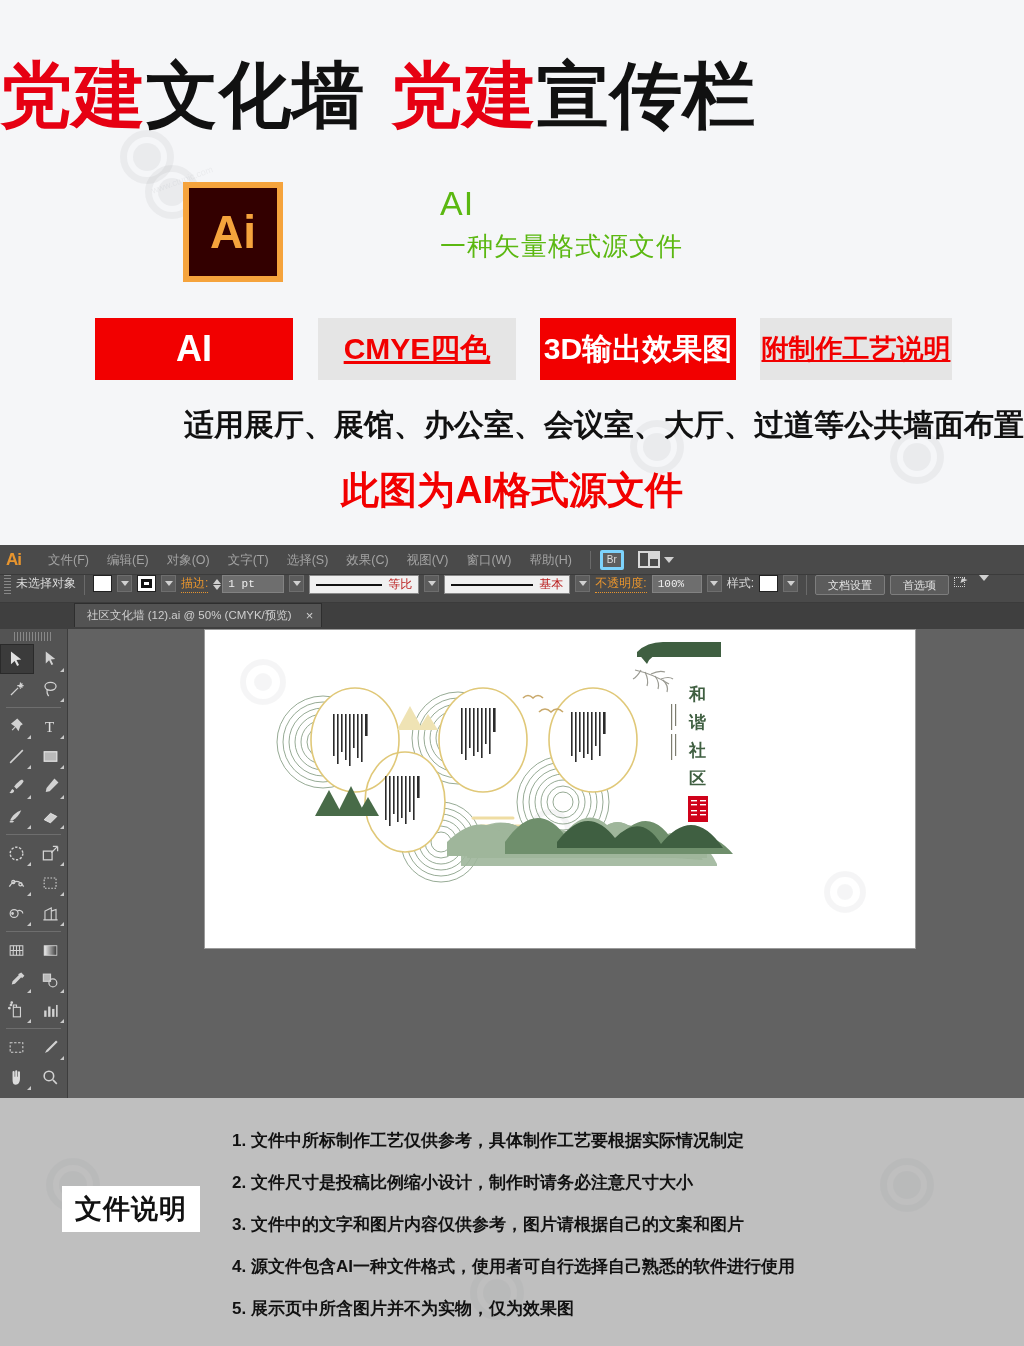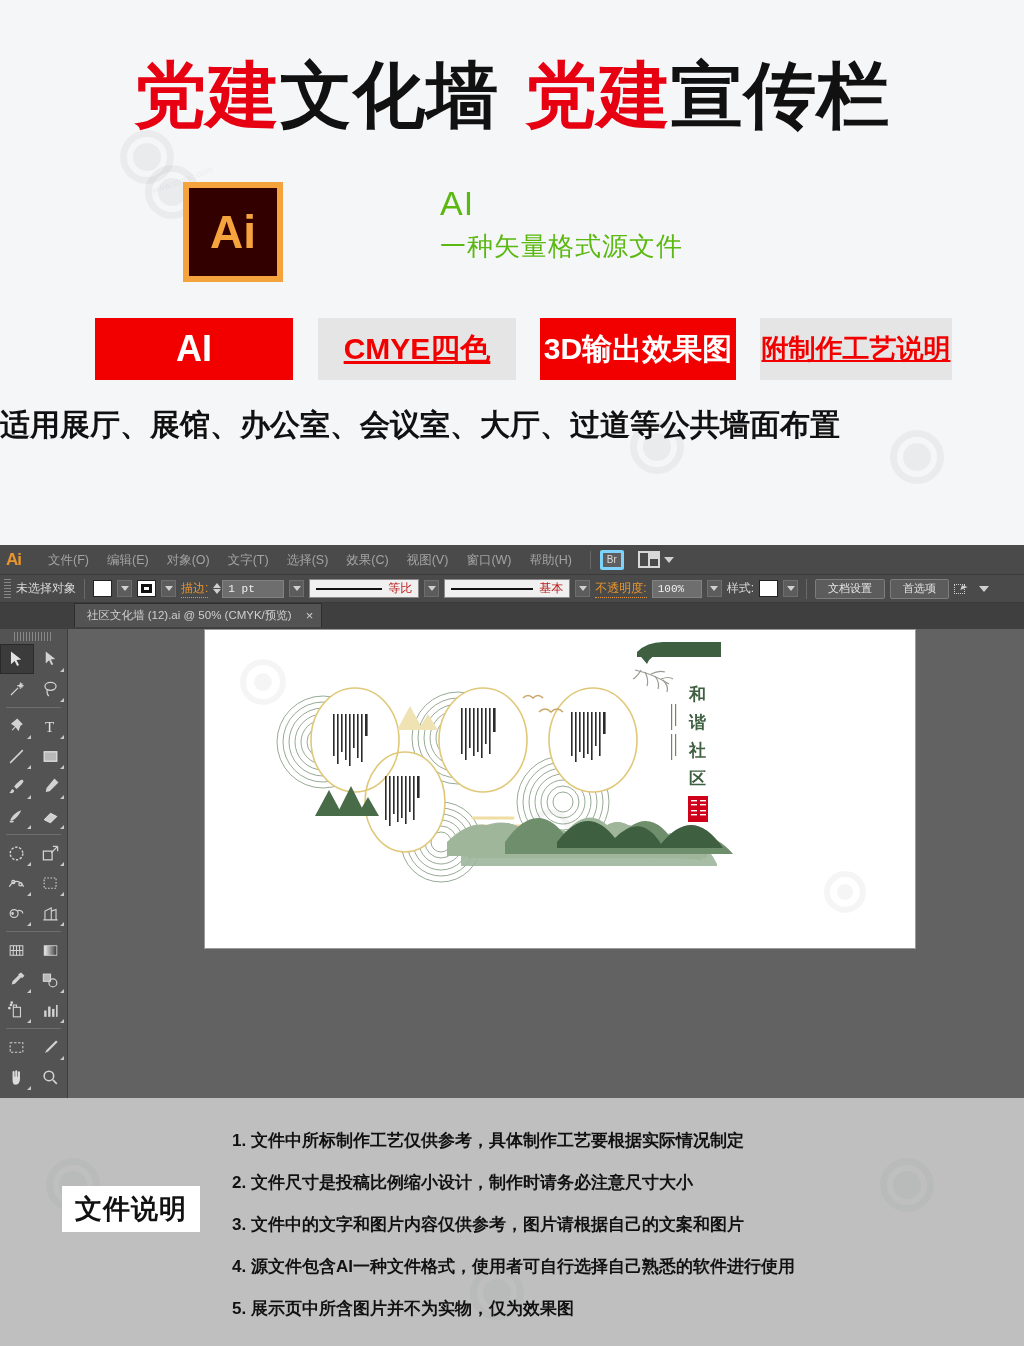--- a/index.html
+++ b/index.html
@@ -7,21 +7,21 @@
     width: 1024px; height: 1346px;
     font-family: "Liberation Sans", "DejaVu Sans", sans-serif;
     background: #f4f5f7; overflow: hidden; position: relative;
   }
 
   
   .promo { width: 1024px; height: 545px; background: #f5f6f8; position: relative; }
 
   .promo-title {
     position: absolute; top: 48px; left: 0; width: 1024px;
-    text-align: center; font-size: 72px; font-weight: bold;
+    font-size: 72px; font-weight: bold;
     letter-spacing: 1px; white-space: nowrap;
   }
   .promo-title .red { color: #e60012; }
   .promo-title .blk { color: #111111; }
   .promo-title .gapsp { display: inline-block; width: 26px; }
 
   .ai-logo {
     position: absolute; left: 183px; top: 182px;
     width: 100px; height: 100px;
     background: #330000; border: 6px solid #f5a33c;
@@ -43,21 +43,21 @@
     font-size: 30px; font-weight: bold; white-space: nowrap;
   }
   .badge.solid { background: #f20000; color: #ffffff; }
   .badge.hollow { background: #e5e5e5; color: #f20000; text-decoration: underline; }
   .b1 { left: 95px; width: 198px; font-size: 36px; }
   .b2 { left: 318px; width: 198px; }
   .b3 { left: 540px; width: 196px; }
   .b4 { left: 760px; width: 192px; font-size: 27px; }
 
   .promo-line {
-    position: absolute; top: 405px; left: 0; width: 1024px; text-align: left;
+    position: absolute; top: 405px; left: 0; width: 1024px; text-align: right;
     font-size: 30px; font-weight: bold; color: #111; white-space: nowrap;
   }
   .promo-red {
     position: absolute; top: 465px; left: 0; width: 1024px; text-align: center;
     font-size: 38px; font-weight: bold; color: #f20000; white-space: nowrap;
   }
 
   
   .wm { position: absolute; pointer-events: none; opacity: .10; }
   .wm-ring {
@@ -85,21 +85,21 @@
     color: #ddd; font-size: 10px; display: flex; align-items: center; justify-content: center;
     border-radius: 2px;
   }
   .arrange-ico { width: 22px; height: 17px; border: 2px solid #d8d8d8; margin-left: 14px; display: flex; }
   .arrange-ico i { flex: 1; border-right: 2px solid #d8d8d8; }
   .arrange-ico i:last-child { border-right: none; background: linear-gradient(to bottom,#d8d8d8 50%, transparent 50%); }
   .caret { width: 0; height: 0; border-left: 5px solid transparent; border-right: 5px solid transparent;
            border-top: 6px solid #d0d0d0; margin-left: 4px; }
 
   .controlbar {
-    height: 28px; background: #4a4a4a; display: flex; align-items: center;
+    height: 28px; background: #4a4a4a; display: flex; align-items: flex-start;
     padding-left: 4px; border-bottom: 1px solid #3b3b3b; gap: 5px;
   }
   .grip { width: 7px; height: 20px;
     background: repeating-linear-gradient(to bottom,#888 0 1px,transparent 1px 3px); }
   .cb-label { color: #d9d9d9; font-size: 12px; white-space: nowrap; }
   .cb-label.orange { color: #e8952e; border-bottom: 1px dotted #e8952e; }
   .cb-sep { width: 1px; height: 20px; background: #6a6a6a; margin: 0 3px; }
   .swatch { width: 19px; height: 17px; background: #fff; border: 1px solid #222; }
   .swatch.stroke { background: #fff; display: flex; align-items: center; justify-content: center; }
   .swatch.stroke i { width: 11px; height: 9px; border: 3px solid #111; background: #fff; }
@@ -233,20 +233,21 @@
   </div>
 
   <div class="badges">
     <div class="badge solid b1">AI</div>
     <div class="badge hollow b2">CMYE四色</div>
     <div class="badge solid b3">3D输出效果图</div>
     <div class="badge hollow b4">附制作工艺说明</div>
   </div>
 
   <div class="promo-line">适用展厅、展馆、办公室、会议室、大厅、过道等公共墙面布置</div>
+  <div class="promo-red">此图为AI格式源文件</div>
 </div>
 
 <div class="ai-app">
 
   <div class="menubar">
     <div class="ai-mini">Ai</div>
     <div class="menu-item">文件(F)</div>
     <div class="menu-item">编辑(E)</div>
     <div class="menu-item">对象(O)</div>
     <div class="menu-item">文字(T)</div>

